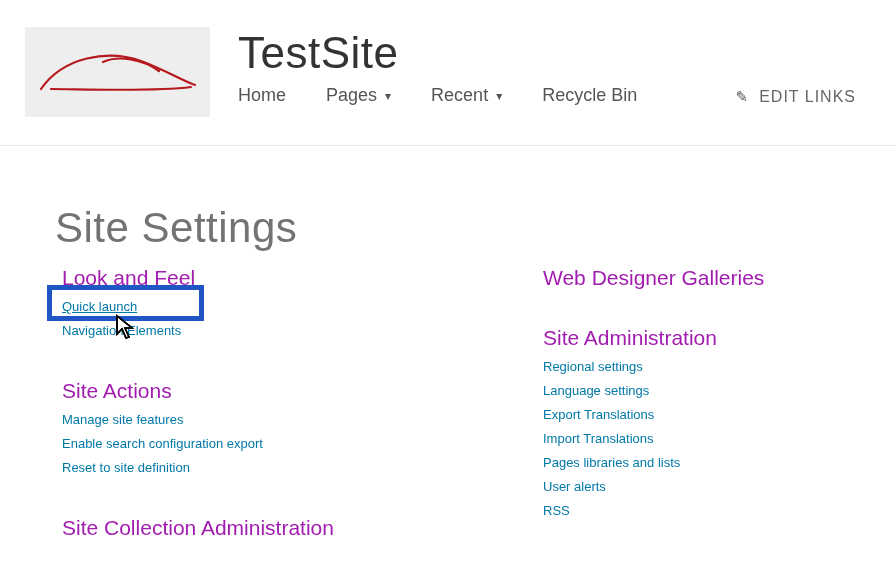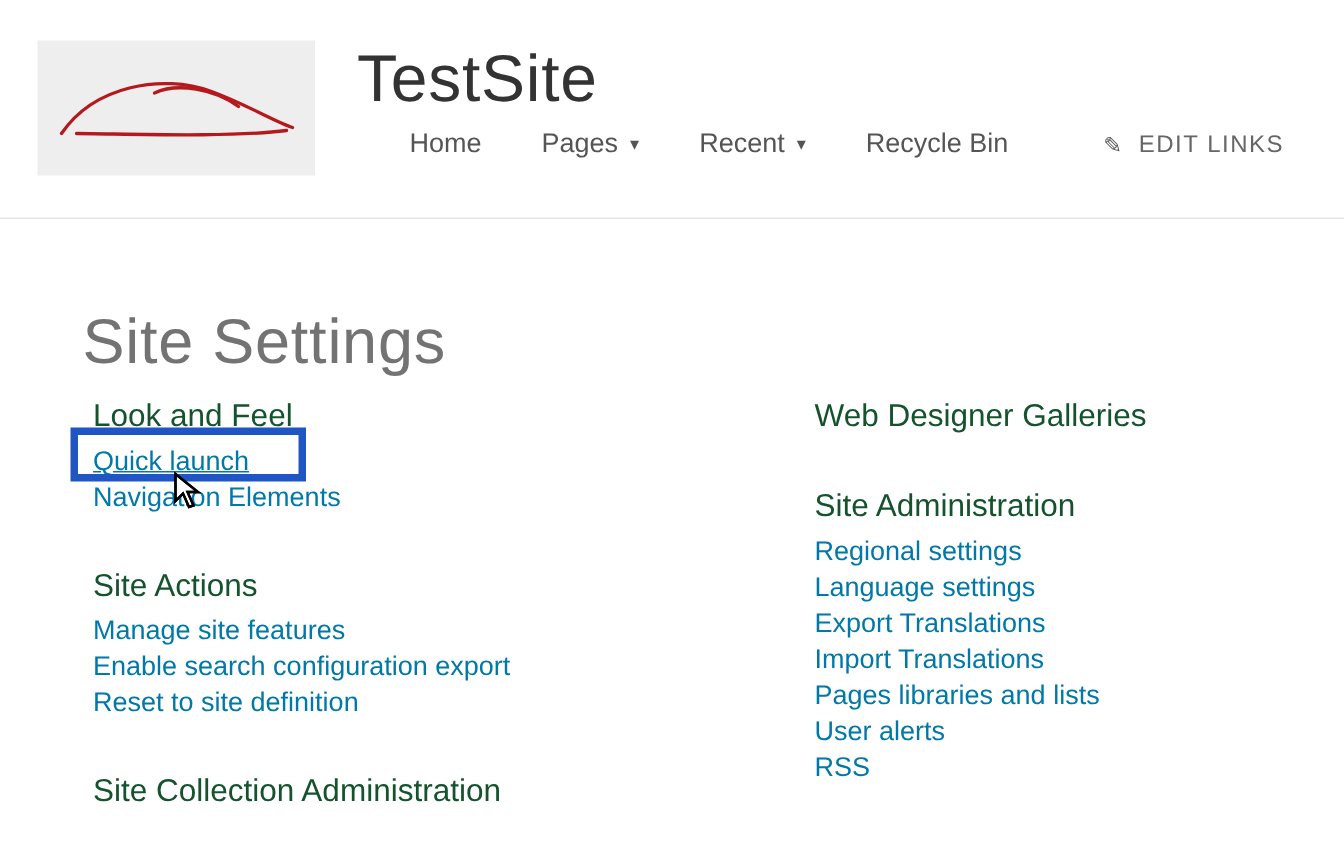--- a/index.html
+++ b/index.html
@@ -46,21 +46,20 @@
   .top-nav {
     position: absolute;
     left: 238px;
     top: 85px;
     display: flex;
     align-items: flex-start;
     gap: 0;
     font-size: 18px;
     font-weight: 300;
     color: #555;
-    margin-left: 35px;
   }
   .top-nav .nav-item {
     margin-right: 40px;
     display: inline-flex;
     align-items: center;
     gap: 8px;
     cursor: pointer;
   }
   .chev {
     font-size: 12px;
@@ -104,33 +103,33 @@
   }
 
   .col {
     position: absolute;
     font-size: 18px;
   }
   .col.left  { left: 62px;  top: 120px; width: 420px; }
   .col.right { left: 543px; top: 120px; width: 330px; }
 
   .section-heading {
-    color: #14532d;
+    color: #a21caf;
     font-size: 21px;
     font-weight: 300;
     margin: 0 0 5px 0;
   }
   .links {
     margin: 0 0 28px 0;
     padding: 0;
   }
   .link {
     display: block;
     color: #0078a8;
-    font-size: 18px;
+    font-size: 13px;
     line-height: 24px;
     cursor: pointer;
   }
 
   
   .hl-box {
     position: absolute;
     left: 47px;
     top: 139px;       
     width: 157px;

